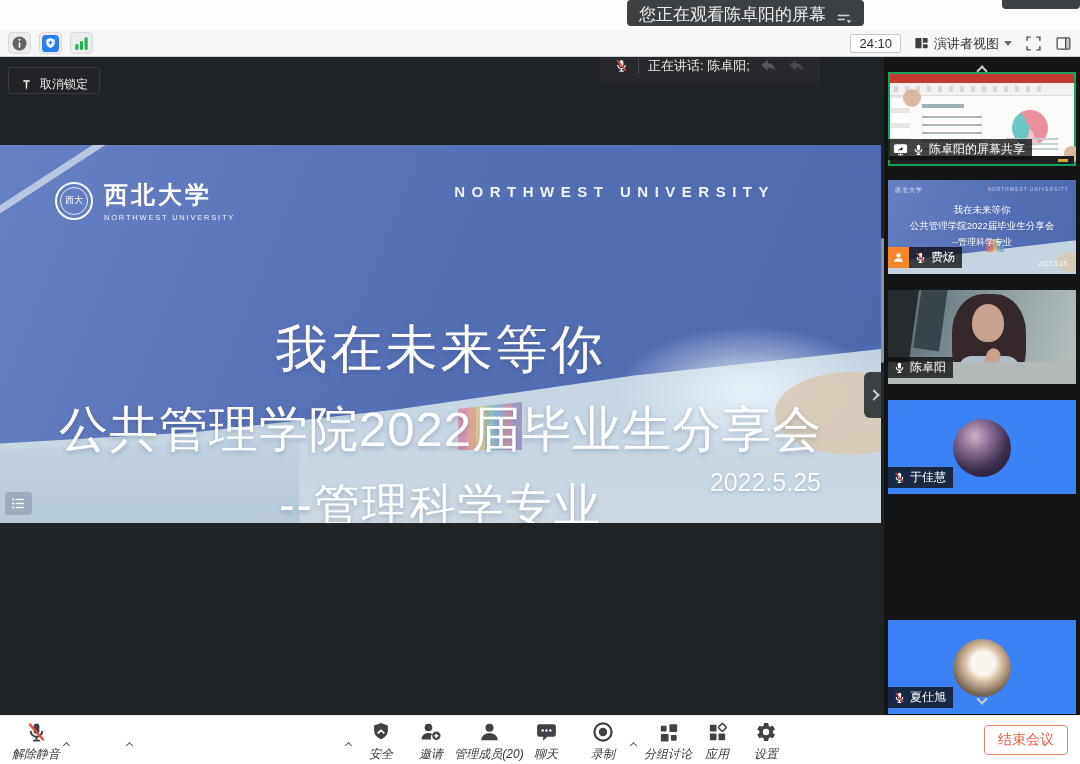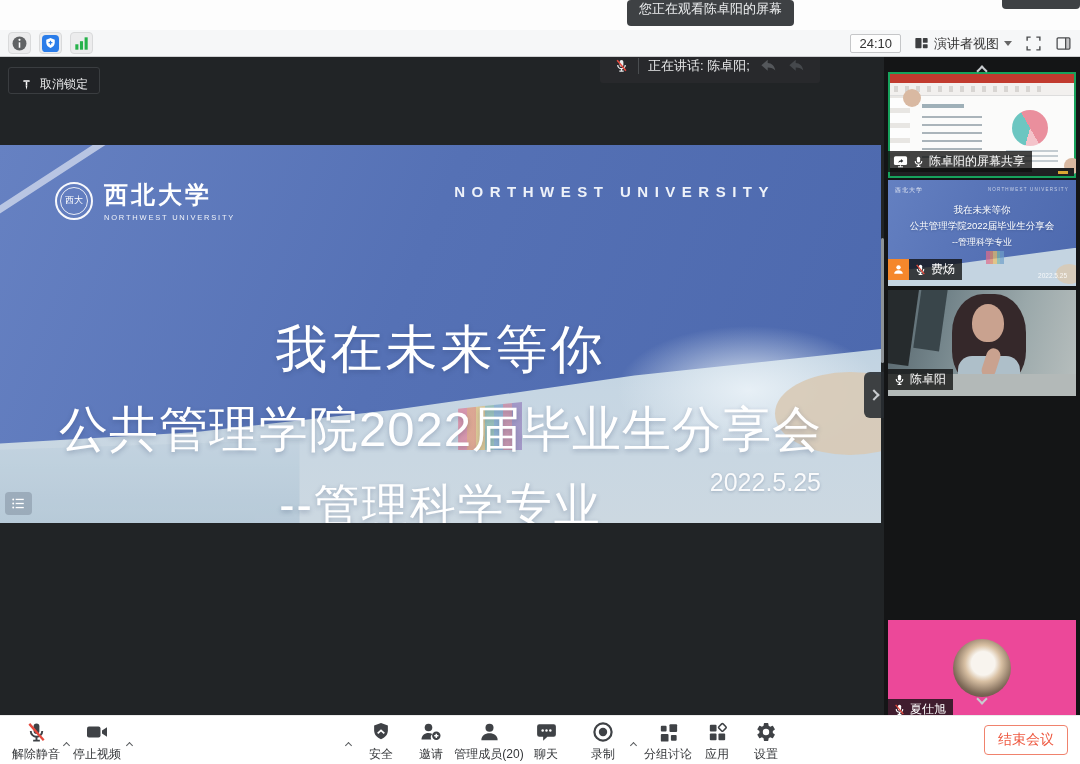--- a/index.html
+++ b/index.html
@@ -3,21 +3,21 @@
 <meta charset="utf-8">
 <style>
   * { margin:0; padding:0; box-sizing:border-box; }
   html,body { width:1080px; height:764px; }
   body { font-family:"Liberation Sans","DejaVu Sans",sans-serif; background:#fff; overflow:hidden; }
   #app { position:relative; width:1080px; height:764px; background:#fff; overflow:hidden; }
 
   
   .topstrip { position:absolute; left:0; top:0; width:1080px; height:30px; background:#fdfdfd; }
   .banner-pill { position:absolute; left:627px; top:0; height:26px; background:#3e4144; border-radius:4px;
-    display:flex; align-items:flex-start; gap:10px; padding:0 12px; color:#eceeef; font-size:13px;flex-direction:column; }
+    display:flex; align-items:flex-end; gap:10px; padding:0 12px; color:#eceeef; font-size:17px; }
   .top-notch { position:absolute; left:1002px; top:0; width:78px; height:9px; background:#3e4144; border-radius:0 0 4px 4px; }
 
   
   .toolbar { position:absolute; left:0; top:30px; width:1080px; height:27px; background:#f6f7f8; border-bottom:1px solid #cfd0d2;
     display:flex; align-items:center; }
   .tb-left { display:flex; gap:8px; margin-left:8px; }
   .plate { width:23px; height:22px; background:#ececed; border:1px solid #d9dadb; border-radius:4px; display:flex; align-items:center; justify-content:center; }
   .tb-right { position:absolute; right:8px; top:0; height:27px; display:flex; align-items:center; gap:13px; }
   .timer-box { border:1px solid #c5c6c8; background:#fdfdfd; border-radius:2px; padding:1px 8px; font-size:13px; color:#333; }
   .view-select { display:flex; align-items:center; gap:5px; font-size:13px; color:#333; cursor:default; }
@@ -69,21 +69,21 @@
     text-shadow:0 1px 3px rgba(90,110,140,.4); font-weight:500; }
   .annot-btn { position:absolute; left:5px; bottom:8px; width:27px; height:23px; border-radius:4px;
     background:rgba(125,140,155,.5); display:flex; align-items:center; justify-content:center; }
 
   .collapse-handle { position:absolute; left:864px; top:315px; width:20px; height:46px; background:rgba(40,44,49,.88);
     border-radius:6px 0 0 6px; display:flex; align-items:center; justify-content:center; z-index:4; }
   .scroll-thumb { position:absolute; left:881px; top:238px; width:3px; height:125px; background:#8d9398; border-radius:2px; z-index:5; }
 
   
   .sidebar { position:absolute; left:884px; top:57px; width:196px; height:658px; background:#141516; overflow:hidden; }
-  .tile { position:absolute; left:4px; width:188px; height:106px; background:#ec4899; overflow:hidden; }
+  .tile { position:absolute; left:4px; width:188px; height:94px; background:#3b82f6; overflow:hidden; }
   .tile.active { box-shadow:inset 0 0 0 2px #17a25c; }
   .tlabel { position:absolute; left:0; bottom:6px; display:inline-flex; align-items:stretch; z-index:3; }
   .lbl-dark { background:rgba(16,16,16,.78); display:flex; align-items:center; gap:4px; padding:2px 7px 2px 5px;
     color:#fff; font-size:12px; white-space:nowrap; }
   .badge-orange { width:21px; height:21px; background:#f5872b; display:flex; align-items:center; justify-content:center; }
   .avatar { position:absolute; left:50%; top:19px; transform:translateX(-50%); width:58px; height:58px; border-radius:50%; }
 
   
   .ppt { position:absolute; inset:2px; background:#17181a; }
   .ppt-title { position:absolute; top:0; left:0; right:0; height:9px; background:#c13a2e; }
@@ -139,21 +139,21 @@
   .sb-chev { position:absolute; left:50%; transform:translateX(-50%); z-index:6; }
   .cv { display:inline-block; border:solid #c9cccf; border-width:0 2px 2px 0; width:8px; height:8px; }
   .cv.up { transform:rotate(-135deg); }
   .cv.down { transform:rotate(45deg); }
   .cv.right { transform:rotate(-45deg); }
 
   
   .bottombar { position:absolute; left:0; top:715px; width:1080px; height:49px; background:#fff; border-top:1px solid #ebebeb; }
   .bitem { position:absolute; top:4px; transform:translateX(-50%); display:flex; flex-direction:column; align-items:center; width:96px; }
   .bitem .ic { height:24px; display:flex; align-items:center; justify-content:center; }
-  .bitem .bl { margin-top:2px; font-size:12px; color:#35373a; white-space:nowrap; }
+  .bitem .bl { margin-top:2px; font-size:12px; color:#35373a; white-space:nowrap;font-style:italic; }
   .bchev { position:absolute; top:18px; }
   .bchev .cv { width:5px; height:5px; border-width:0 1.6px 1.6px 0; border-color:#595c5f; transform:rotate(-135deg); }
   .end-btn { position:absolute; right:12px; top:9px; border:1px solid #f0826d; color:#ee5a42; background:#fff;
     border-radius:4px; font-size:14px; padding:5px 13px; cursor:pointer; }
 </style>
 </head>
 <body>
 
 <div id="app">
 
@@ -375,20 +375,34 @@
           <svg width="13" height="13" viewBox="0 0 24 24">
             <rect x="9" y="3" width="6" height="11" rx="3" fill="#fff"></rect>
             <path d="M6 11a6 6 0 0012 0" fill="none" stroke="#fff" stroke-width="2"></path>
             <path d="M12 17v4M8.5 21h7" stroke="#fff" stroke-width="2"></path>
           </svg>
           <span>陈卓阳</span>
         </span>
       </div>
     </div>
 
+    <div class="tile" style="top:343px">
+      <div class="avatar av-yu"></div>
+      <div class="tlabel">
+        <span class="lbl-dark">
+          <svg width="13" height="13" viewBox="0 0 24 24">
+            <rect x="9" y="3" width="6" height="11" rx="3" fill="#fff"></rect>
+            <path d="M6 11a6 6 0 0012 0" fill="none" stroke="#fff" stroke-width="2"></path>
+            <path d="M12 17v4M8.5 21h7" stroke="#fff" stroke-width="2"></path>
+            <path d="M5 3.5l14 17" stroke="#e5493d" stroke-width="2.4"></path>
+          </svg>
+          <span>于佳慧</span>
+        </span>
+      </div>
+    </div>
 
 
     <div class="tile" style="top:563px">
       <div class="avatar av-xia"></div>
       <div class="tlabel">
         <span class="lbl-dark">
           <svg width="13" height="13" viewBox="0 0 24 24">
             <rect x="9" y="3" width="6" height="11" rx="3" fill="#fff"></rect>
             <path d="M6 11a6 6 0 0012 0" fill="none" stroke="#fff" stroke-width="2"></path>
             <path d="M12 17v4M8.5 21h7" stroke="#fff" stroke-width="2"></path>
@@ -410,29 +424,20 @@
         <rect x="9" y="2.5" width="6" height="11" rx="3" fill="#3f4246"></rect>
         <path d="M6 10.5a6 6 0 0012 0" fill="none" stroke="#3f4246" stroke-width="2"></path>
         <path d="M12 16.5v4M8.5 20.5h7" stroke="#3f4246" stroke-width="2"></path>
         <path d="M4.5 3l15 17" stroke="#e5493d" stroke-width="2.4"></path>
       </svg>
         </span>
       <span class="bl">解除静音</span>
     </div>
     <span class="bchev" style="left:64px"><span class="cv"></span></span>
 
-    <div class="bitem" style="left:97px">
-      <span class="ic">
-          <svg width="24" height="24" viewBox="0 0 24 24">
-        <rect x="2" y="6.5" width="13.5" height="11" rx="2" fill="#3f4246"></rect>
-        <path d="M17 10.5l5-3.2v9.4l-5-3.2z" fill="#3f4246"></path>
-      </svg>
-        </span>
-      <span class="bl">停止视频</span>
-    </div>
     <span class="bchev" style="left:127px"><span class="cv"></span></span>
 
     <span class="bchev" style="left:346px"><span class="cv"></span></span>
 
     <div class="bitem" style="left:431px">
       <span class="ic">
           <svg width="24" height="24" viewBox="0 0 24 24">
         <circle cx="9.5" cy="7.5" r="3.8" fill="#3f4246"></circle>
         <path d="M2.5 19.5c0-3.9 3.1-6.6 7-6.6 1.4 0 2.7.3 3.8 1a4.9 4.9 0 00-1 5.6z" fill="#3f4246"></path>
         <circle cx="17.3" cy="15.8" r="4.2" fill="#3f4246"></circle>

